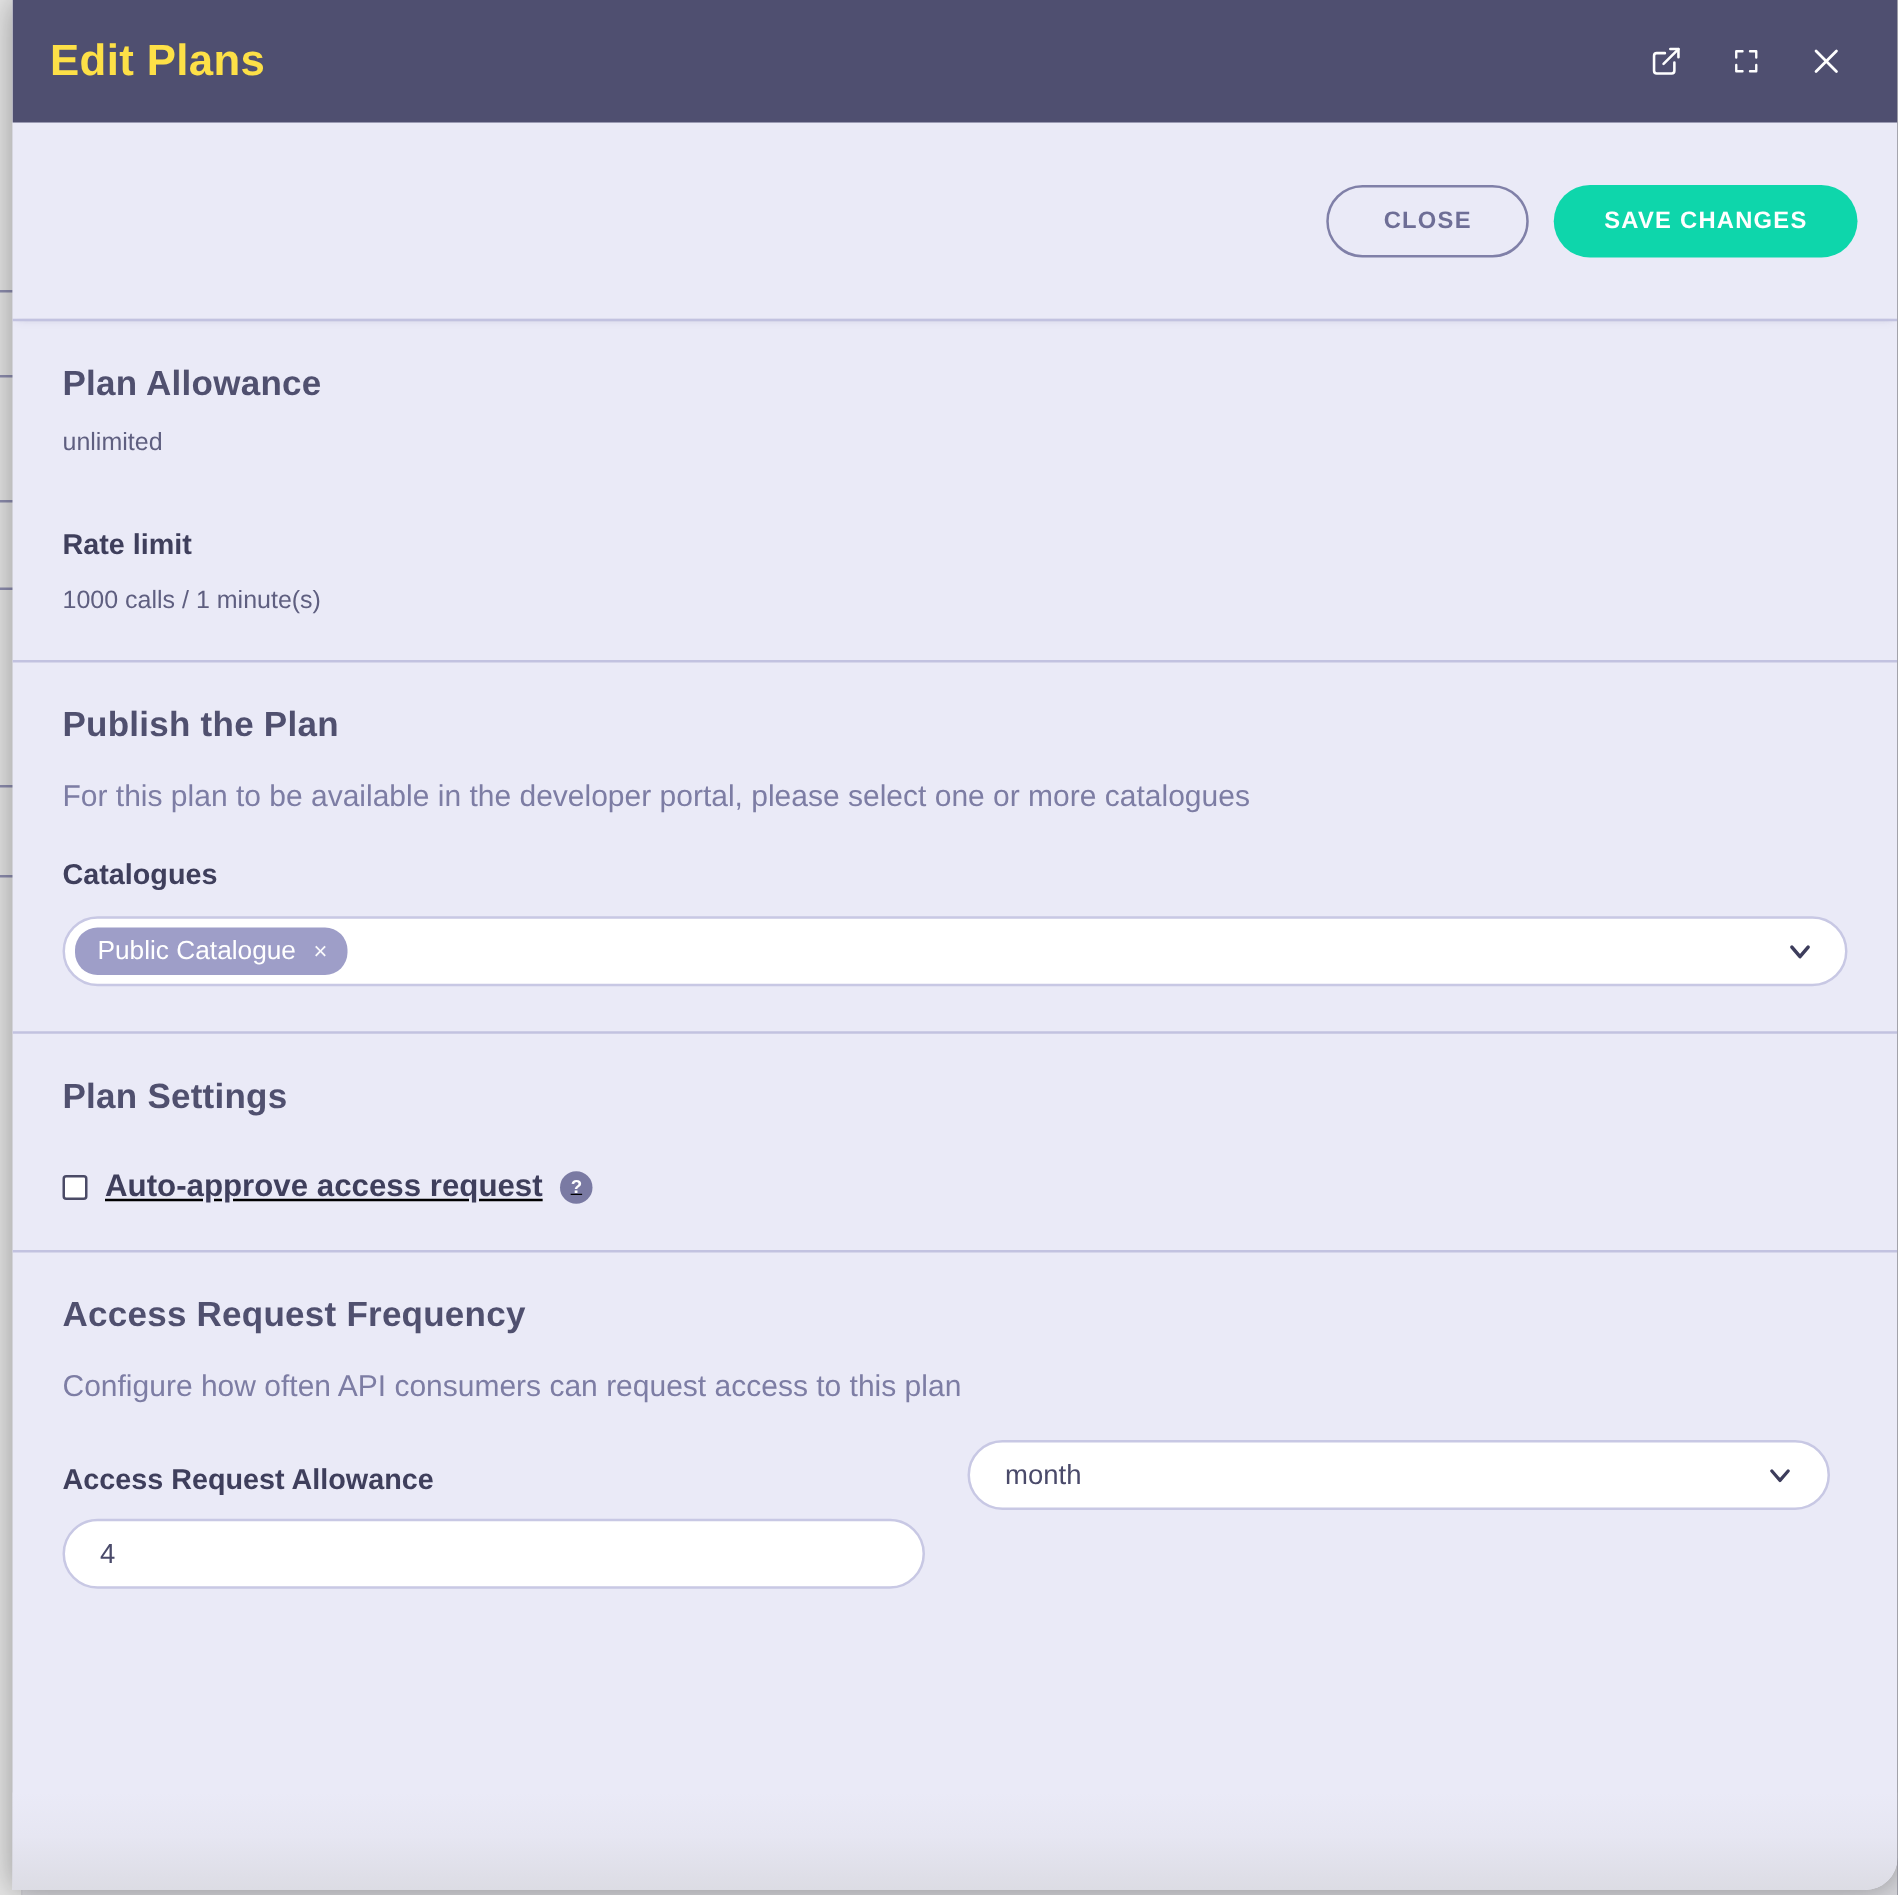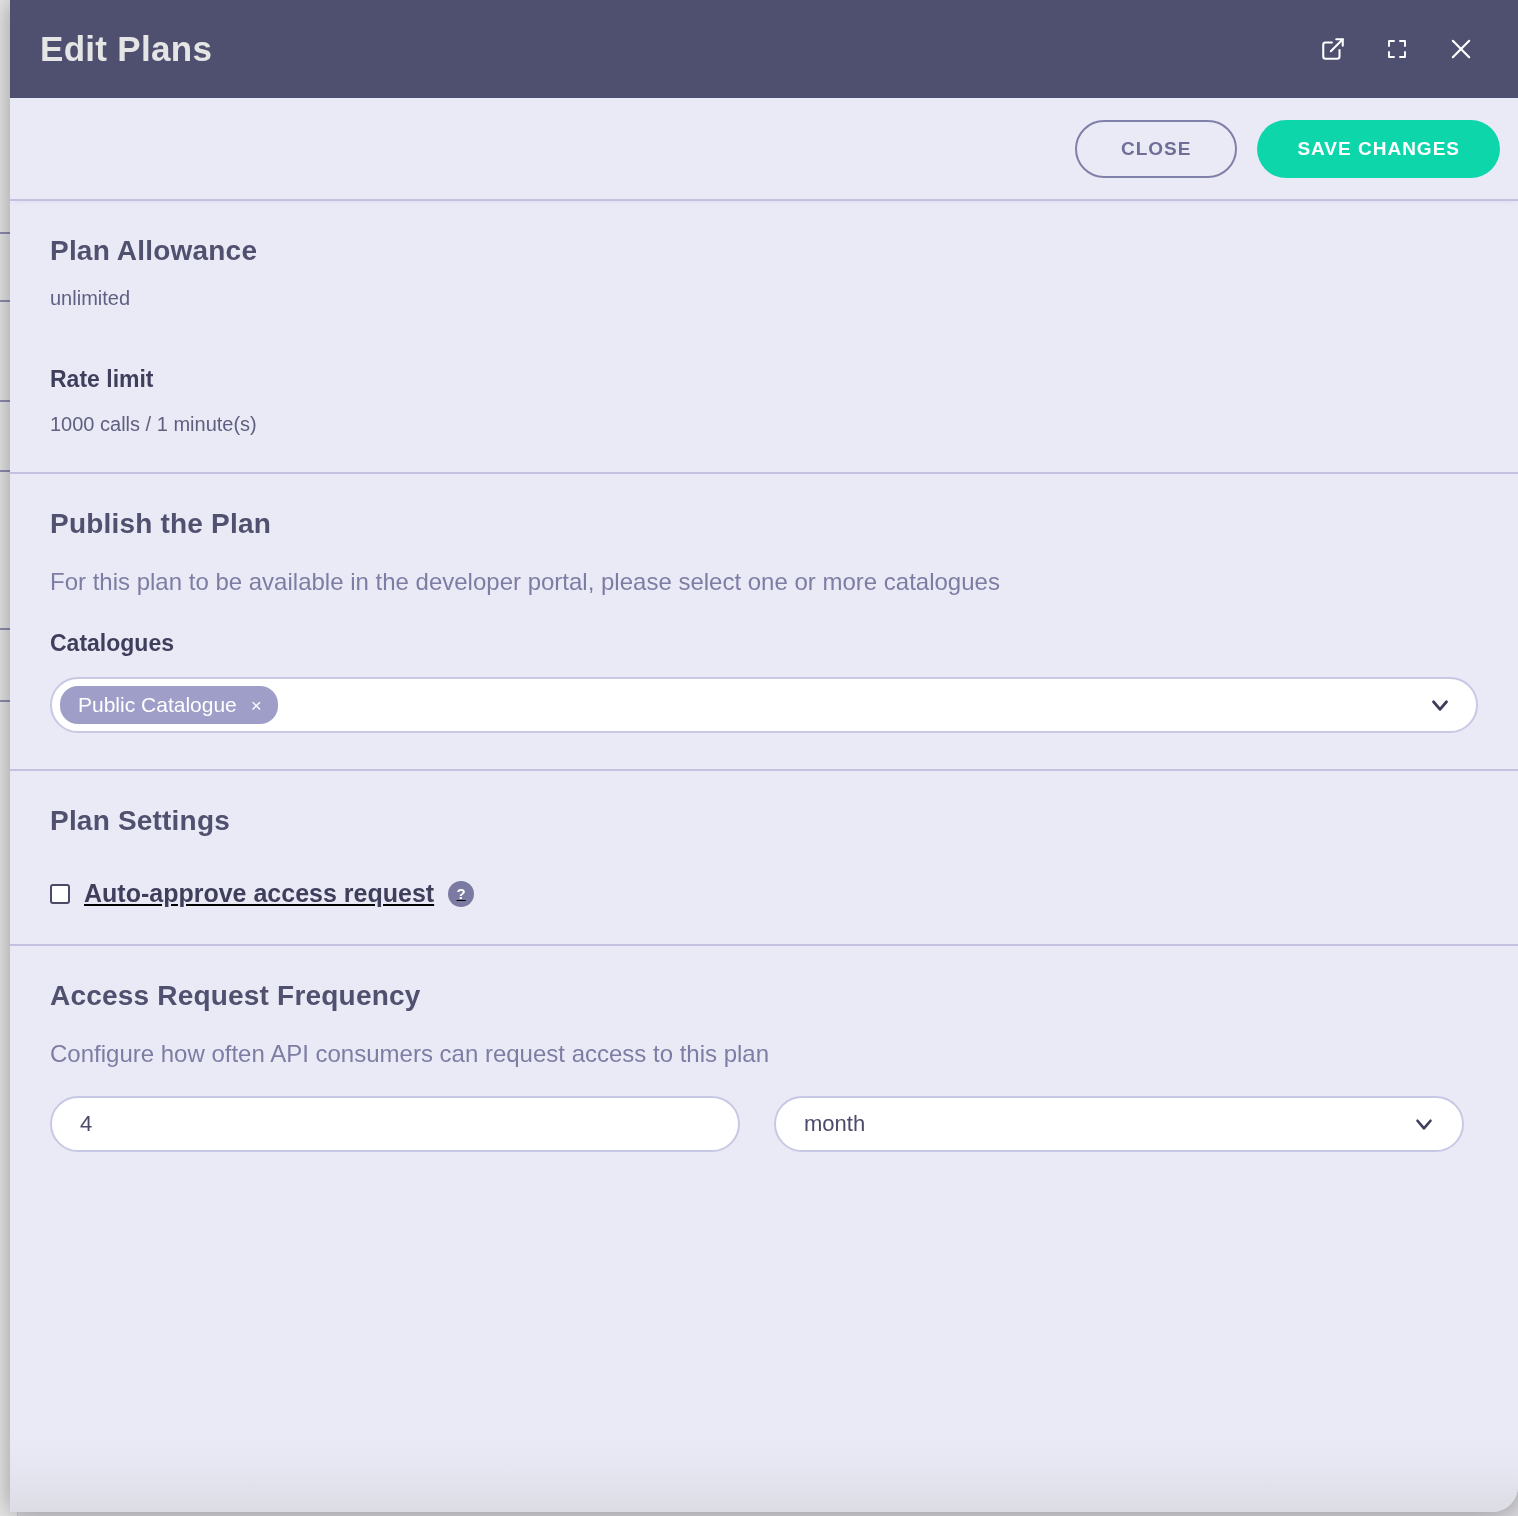--- a/index.html
+++ b/index.html
@@ -57,21 +57,21 @@
   .titlebar {
     position: relative;
     height: 98px;
     background: #4f4f70;
     display: flex;
     align-items: center;
     padding: 0 22px 0 30px;
     box-sizing: border-box;
   }
   .title {
-    color: #e5e5e5;
+    color: #fde047;
     font-size: 35px;
     font-weight: 600;
     letter-spacing: .3px;
     flex: 1;
   }
   .titlebar-actions {
     display: flex;
     align-items: center;
     gap: 30px;
     margin-right: 18px;
@@ -81,26 +81,26 @@
     height: 34px;
     display: flex;
     align-items: center;
     justify-content: center;
     cursor: pointer;
   }
   .ticon svg { display: block; }
 
   
   .actionbar {
-    height: 101px;
+    height: 157px;
     background: #eaeaf7;
     display: flex;
     align-items: center;
     justify-content: flex-end;
-    padding-right: 18px;
+    padding-right: 32px;
     box-sizing: border-box;
     box-shadow: 0 3px 7px -4px rgba(90,90,140,.35);
   }
   .btn {
     border: none;
     cursor: pointer;
     font-family: "Liberation Sans", sans-serif;
     font-weight: 700;
     letter-spacing: 1px;
     font-size: 19px;
@@ -363,20 +363,21 @@
     </div>
 
     <div class="divider"></div>
 
     <div class="section">
       <h2 class="section-title">Access Request Frequency</h2>
       <p class="section-desc">Configure how often API consumers can request access to this plan</p>
 
       <div class="form-grid">
         <div class="form-col">
+          <p class="field-label">Access Request Allowance</p>
           <div class="input-pill">
             <span>4</span>
           </div>
         </div>
 
         <div class="form-col">
           <div class="select-pill">
             <span class="sel-val">month</span>
             <span class="chev">
               <svg width="26" height="26" viewBox="0 0 24 24" fill="none" stroke="#3d3d5c" stroke-width="2.4" stroke-linecap="round" stroke-linejoin="round">

